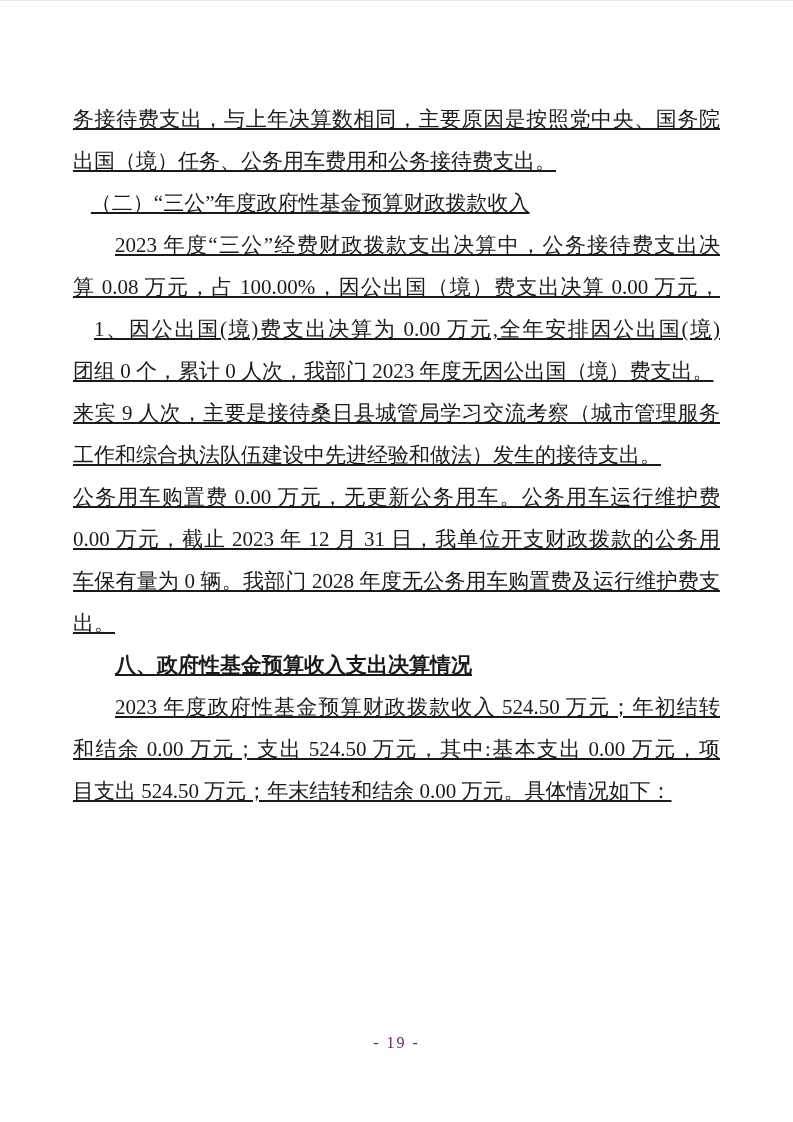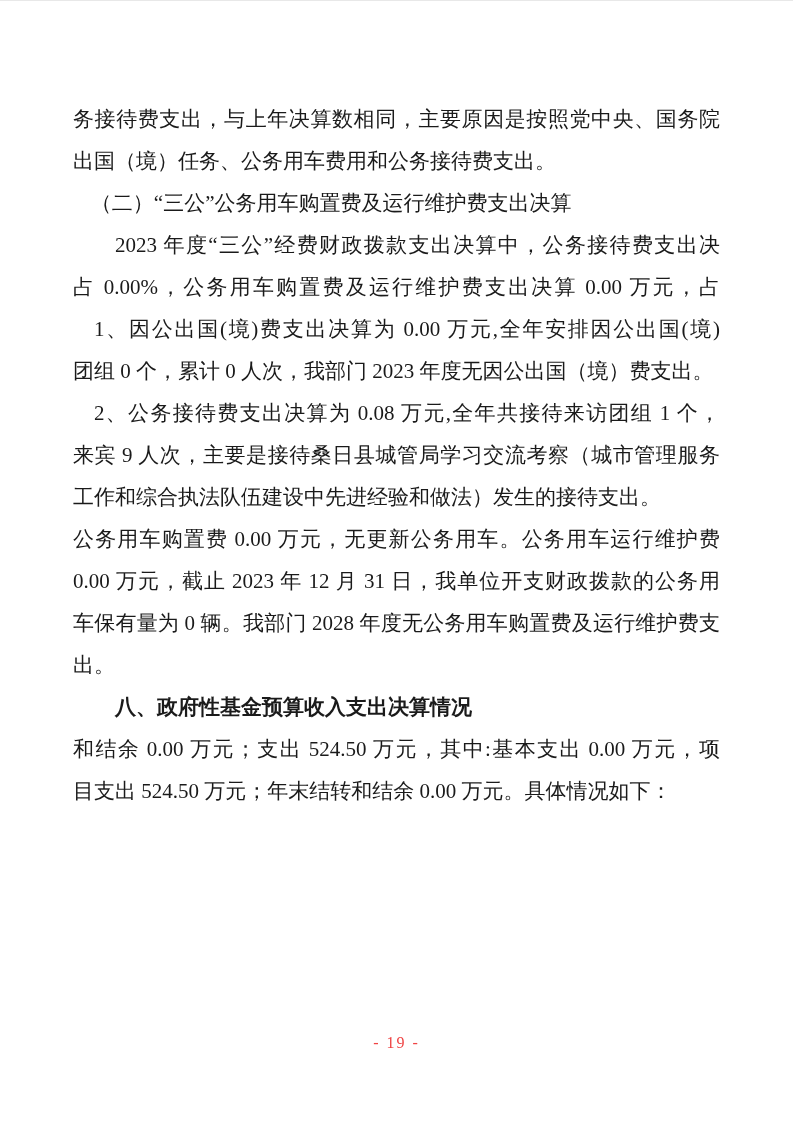--- a/index.html
+++ b/index.html
@@ -23,58 +23,59 @@
     left: 73px;
     right: 73px;
   }
   .line {
     height: 42px;
     line-height: 42px;
     font-size: 21px;
     white-space: nowrap;
     overflow: hidden;
     text-align: justify;
+    text-decoration: underline;
   }
   .line.fill {
     text-align-last: justify;
   }
   .line.bold {
     font-weight: bold;
   }
   .indent-1 { padding-left: 1em; }
   .indent-2 { padding-left: 2em; }
   .indent-heading { padding-left: 0.85em; }
   .page-number {
     position: absolute;
     top: 1033px;
     left: 0;
     right: 0;
     text-align: center;
     font-size: 16px;
     letter-spacing: 2px;
-    color: #ef4444;
+    color: #701a75;
   }
 </style>
 </head>
 <body>
 
 <div class="page">
   <div class="content">
       <div class="line fill">务接待费支出，与上年决算数相同，主要原因是按照党中央、国务院</div>
       <div class="line">出国（境）任务、公务用车费用和公务接待费支出。</div>
-      <div class="line indent-heading">（二）“三公”公务用车购置费及运行维护费支出决算</div>
+      <div class="line indent-heading">（二）“三公”年度政府性基金预算财政拨款收入</div>
       <div class="line fill indent-2">2023 年度“三公”经费财政拨款支出决算中，公务接待费支出决</div>
-      <div class="line fill">占 0.00%，公务用车购置费及运行维护费支出决算 0.00 万元，占</div>
+      <div class="line fill">算 0.08 万元，占 100.00%，因公出国（境）费支出决算 0.00 万元，</div>
       <div class="line fill indent-1">1、因公出国(境)费支出决算为 0.00 万元,全年安排因公出国(境)</div>
       <div class="line">团组 0 个，累计 0 人次，我部门 2023 年度无因公出国（境）费支出。</div>
-      <div class="line fill indent-1">2、公务接待费支出决算为 0.08 万元,全年共接待来访团组 1 个，</div>
       <div class="line fill">来宾 9 人次，主要是接待桑日县城管局学习交流考察（城市管理服务</div>
       <div class="line">工作和综合执法队伍建设中先进经验和做法）发生的接待支出。</div>
       <div class="line fill">公务用车购置费 0.00 万元，无更新公务用车。公务用车运行维护费</div>
       <div class="line fill">0.00 万元，截止 2023 年 12 月 31 日，我单位开支财政拨款的公务用</div>
       <div class="line fill">车保有量为 0 辆。我部门 2028 年度无公务用车购置费及运行维护费支</div>
       <div class="line">出。</div>
       <div class="line bold indent-2">八、政府性基金预算收入支出决算情况</div>
+      <div class="line fill indent-2">2023 年度政府性基金预算财政拨款收入 524.50 万元；年初结转</div>
       <div class="line fill">和结余 0.00 万元；支出 524.50 万元，其中:基本支出 0.00 万元，项</div>
       <div class="line">目支出 524.50 万元；年末结转和结余 0.00 万元。具体情况如下：</div>
     </div>
   <div class="page-number">- 19 -</div>
 </div>
 
 </body></html>

